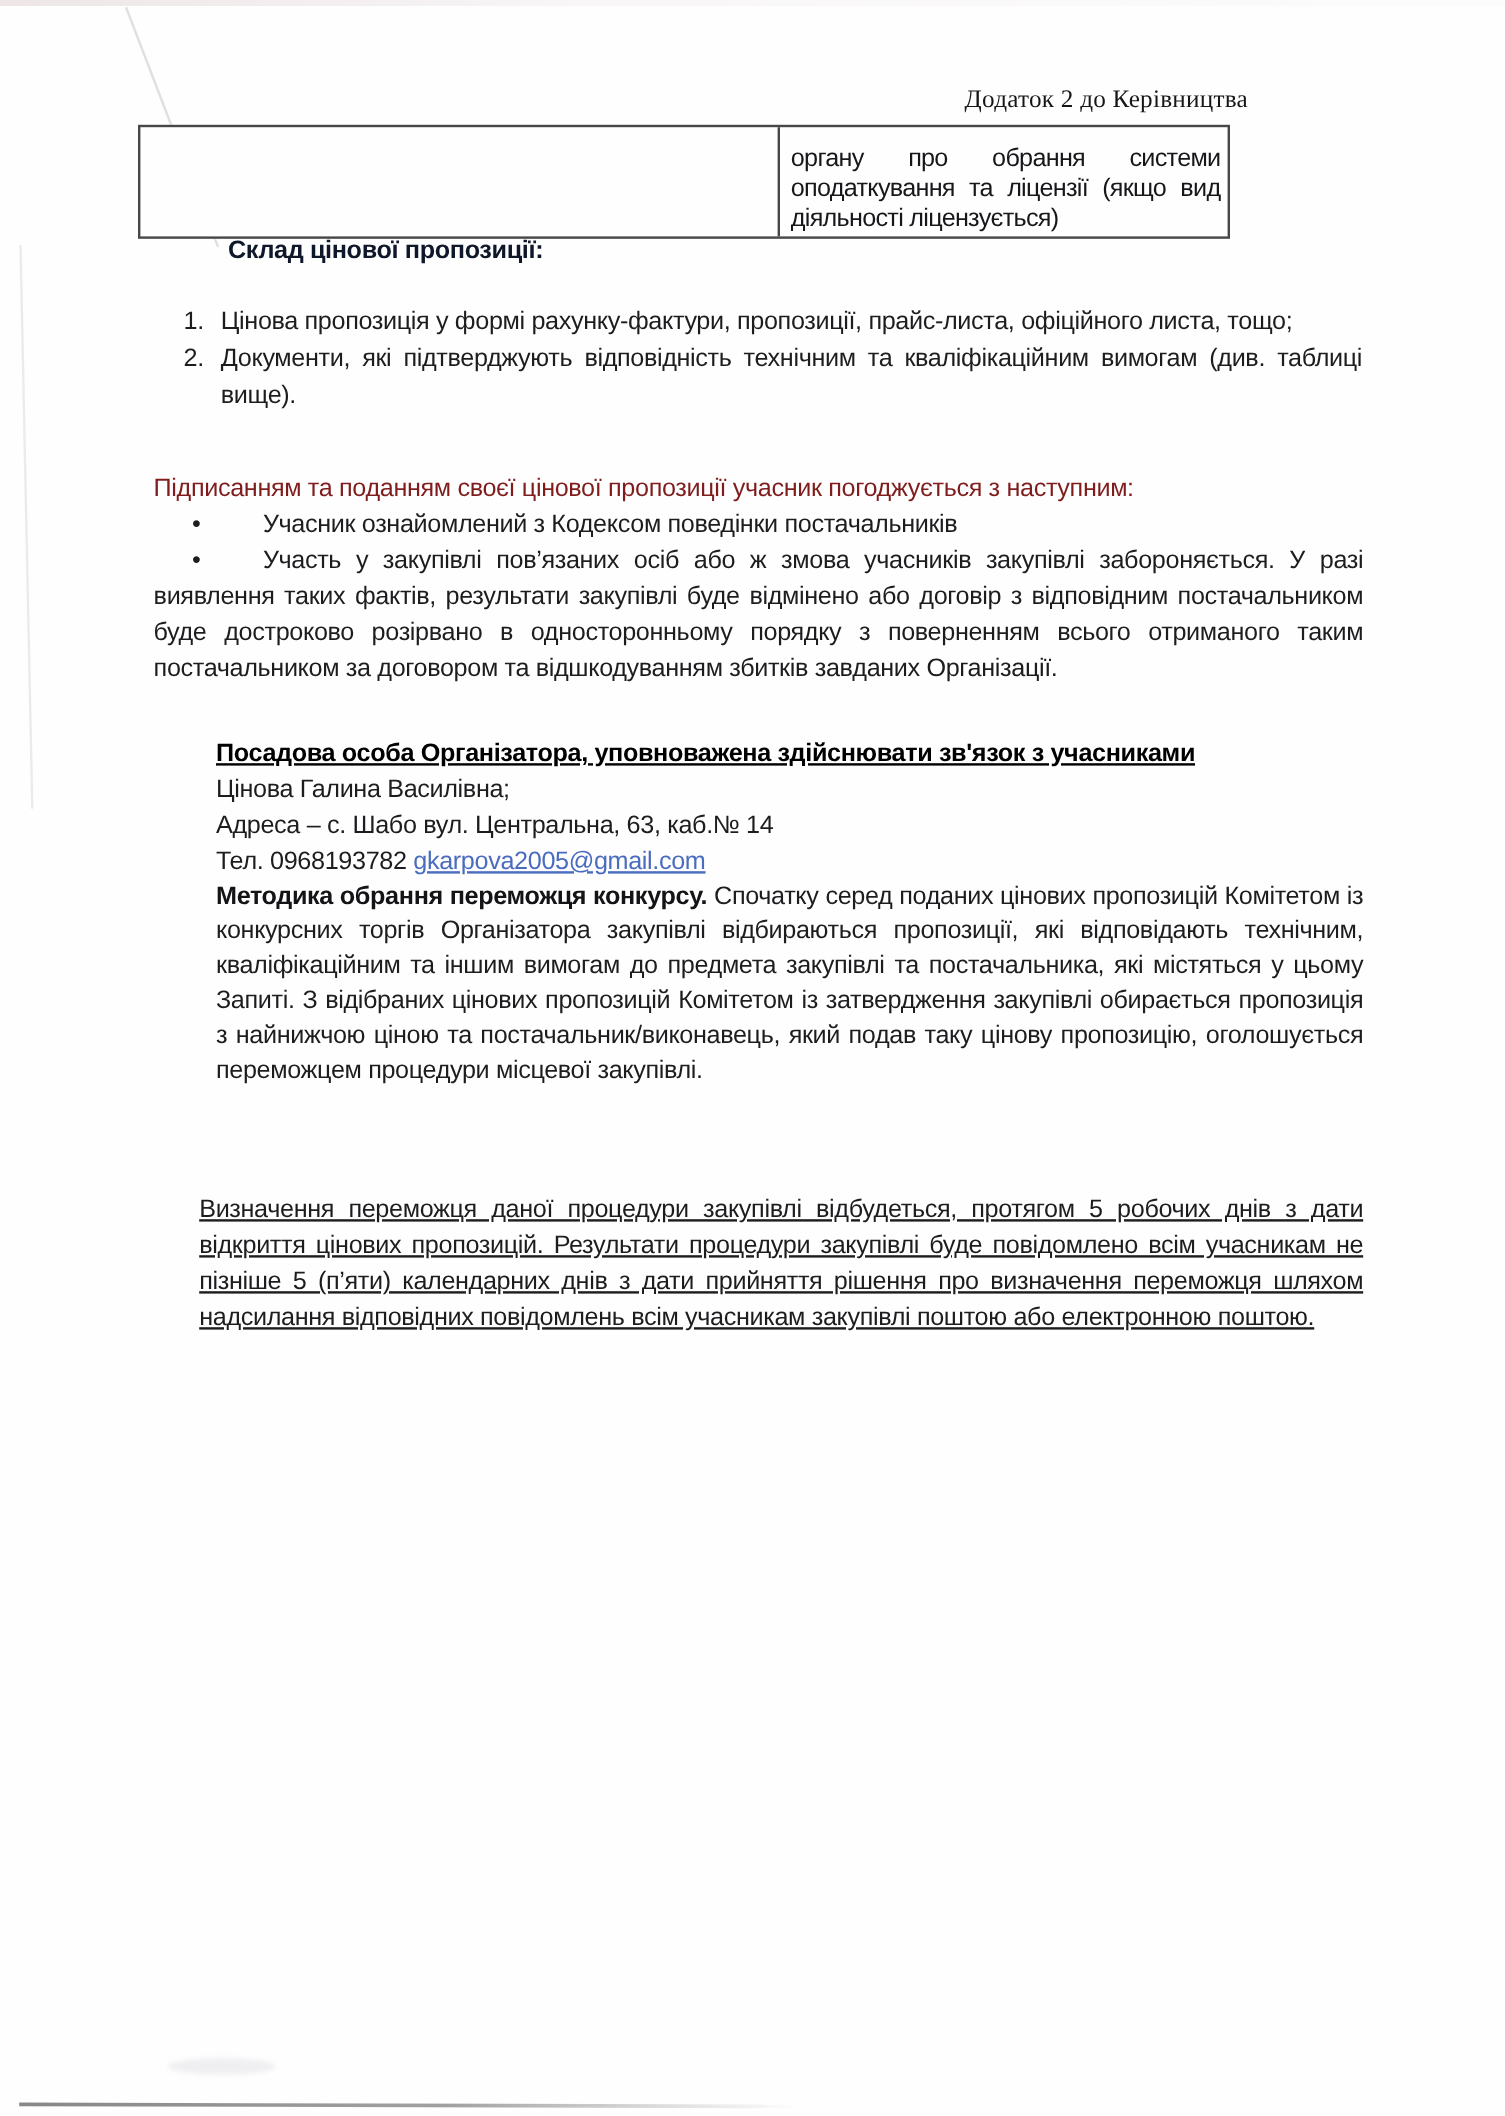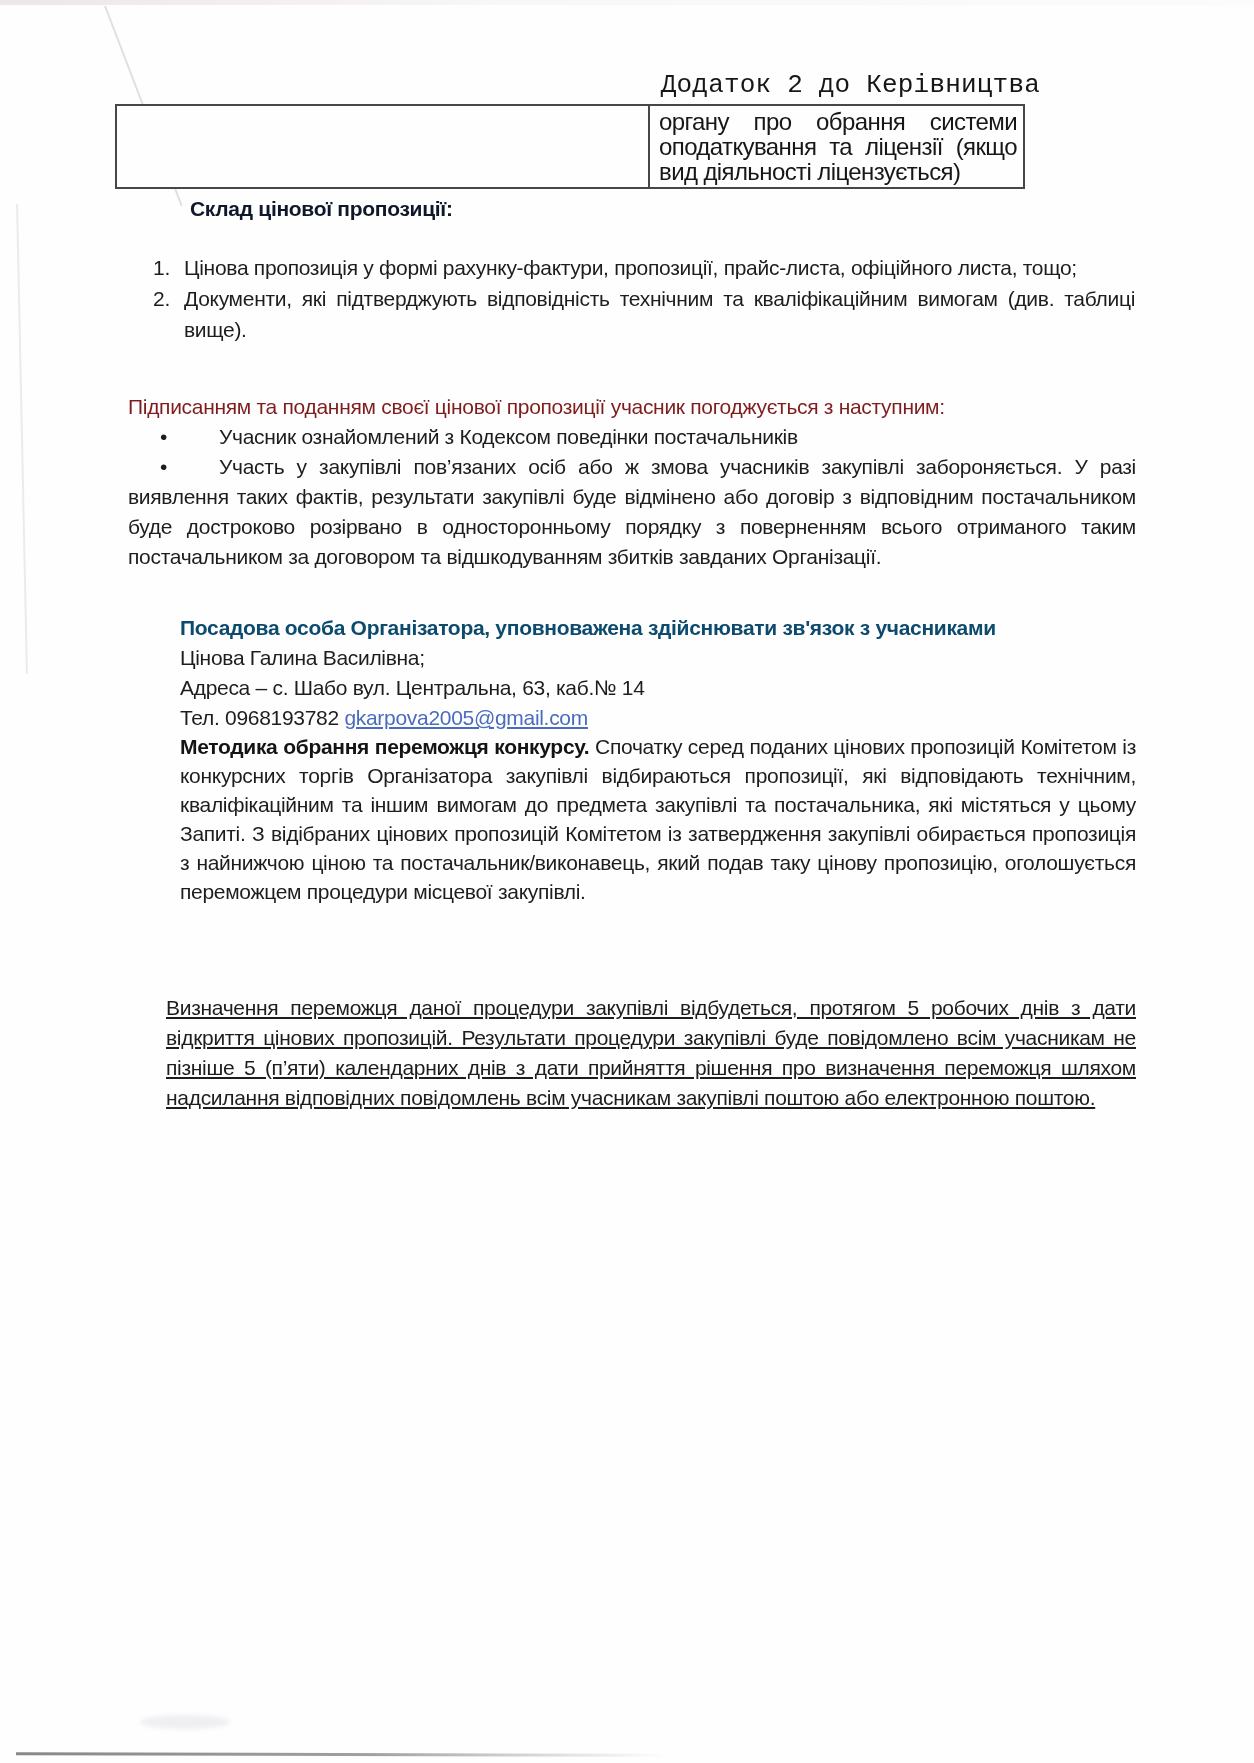--- a/index.html
+++ b/index.html
@@ -23,36 +23,36 @@
   .art-bottom-line{left:16px;top:1753px;width:650px;height:3px;
     background:linear-gradient(90deg,rgba(96,96,98,.75),rgba(110,110,112,.65) 55%,rgba(140,140,142,.25) 85%,rgba(160,160,160,0));
     transform:rotate(.15deg);}
   .art-smudge{left:140px;top:1715px;width:90px;height:14px;border-radius:50%;
     background:rgba(210,208,212,.35);filter:blur(2px);}
 
   
   .header-note{
     position:absolute;left:560px;top:70px;width:480px;
     text-align:right;
-    font-family:Liberation Mono, monospace;
-    font-size:26px;color:#161616;letter-spacing:.2px;
+    font-family:Liberation Serif, serif;
+    font-size:21px;color:#161616;letter-spacing:.2px;
   }
 
   
   .doc-table{
     position:absolute;left:115px;top:104px;width:910px;min-height:56px;
     border:2px solid #474747;
     display:flex;box-sizing:border-box;
     background:#fffeff;
   }
   .cell-left{width:533px;border-right:2px solid #474747;box-sizing:border-box;}
   .cell-right{
     flex:1;box-sizing:border-box;
-    padding:3px 6px 3px 9px;
-    font-size:24px;line-height:25px;letter-spacing:-0.6px;
+    padding:13px 6px 3px 9px;
+    font-size:21px;line-height:25px;letter-spacing:-0.6px;
     text-align:justify;color:#17171a;
   }
 
   
   .tblock{position:absolute;font-size:21px;line-height:30px;letter-spacing:-0.3px;color:#1d1d1f;}
   .bold{font-weight:700;color:#141417;}
   .just{text-align:justify;}
 
   .h-composition{left:190px;top:194px;font-weight:700;color:#0f172a;}
 
@@ -61,21 +61,21 @@
   .oitem .num{}
   .oitem .txt{text-align:justify;}
 
   .agreement{left:128px;top:392px;width:1008px;}
   .agreement .heading{font-weight:400;color:#7f1d1d;}
   .bullet-para{margin:0;text-indent:32px;}
   .bullet-dot{font-size:21px;}
   .bullet-gap{display:inline-block;width:52px;}
 
   .contact{left:180px;top:613px;width:956px;}
-  .contact .heading{font-weight:700;color:#0c4a6e;}
+  .contact .heading{font-weight:700;color:#000000;text-decoration:underline;}
   .email{color:#4a6cbe;text-decoration:underline;text-decoration-color:#4a6cbe;cursor:pointer;margin-top:28px;}
 
   .method{left:180px;top:711px;width:956px;line-height:29px;}
   .determination{left:166px;top:972px;width:970px;text-decoration:underline;}
 </style>
 </head>
 <body>
 
 <div class="page">
 

